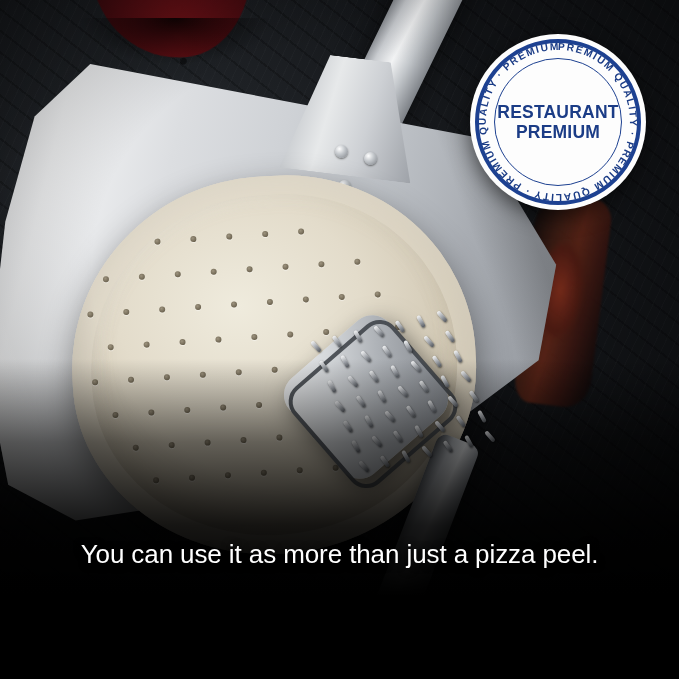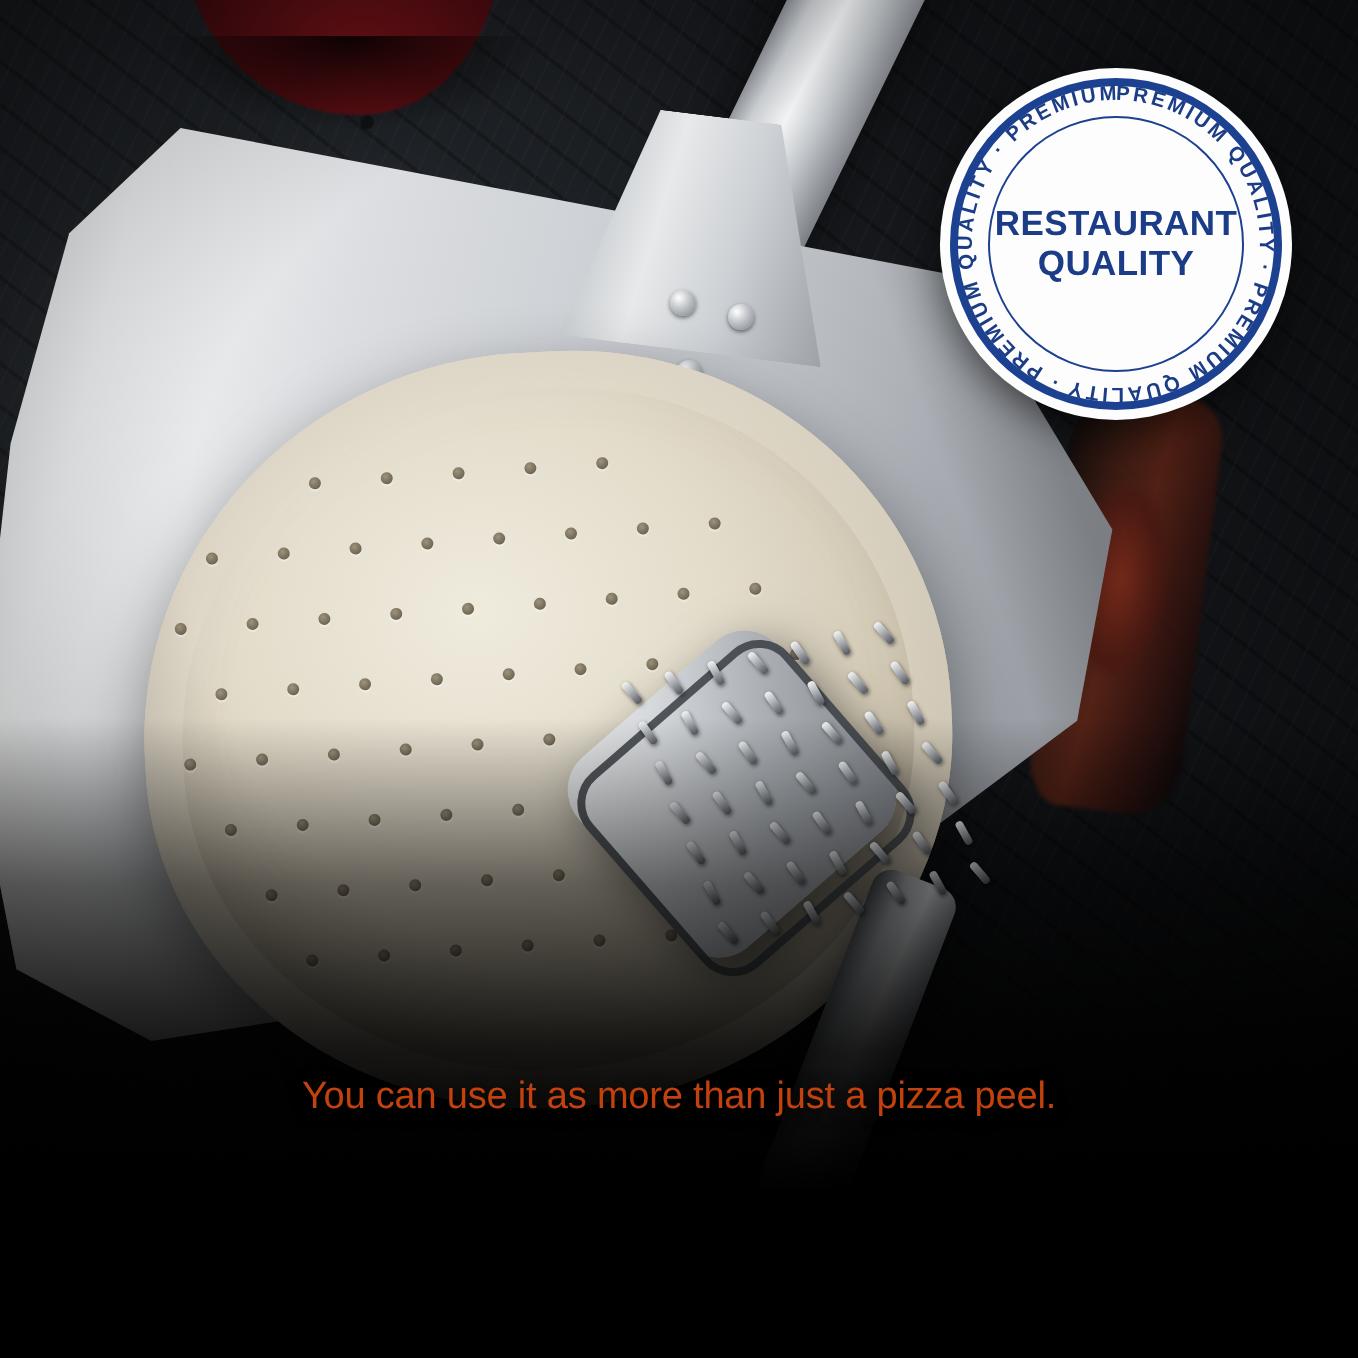--- a/index.html
+++ b/index.html
@@ -234,22 +234,22 @@
     color:#fff;
     font-size:49px;
     font-weight:700;
     letter-spacing:-.4px;
     line-height:1;
     text-shadow:0 2px 14px rgba(0,0,0,.85);
   }
   .subcopy{
     position:absolute;left:0;right:0;top:536px;
     text-align:center;
-    color:#c2410c;
-    font-size:19px;
+    color:#ffffff;
+    font-size:26px;
     line-height:1.40;
     letter-spacing:-.1px;
     text-shadow:0 1px 9px rgba(0,0,0,.9);
   }
   .subcopy div{white-space:nowrap;}
 </style>
 </head>
 <body>
 
 <div class="shot">
@@ -402,21 +402,21 @@
     <svg class="badge-arc" viewBox="0 0 176 176">
       <defs>
         <path id="arcPath" d="M 88,88 m 0,-72 a 72,72 0 1,1 -0.1,0" fill="none"></path>
       </defs>
       <text>
         <textPath id="ringTextPath" href="#arcPath" startOffset="0">PREMIUM QUALITY · PREMIUM QUALITY · PREMIUM QUALITY · PREMIUM QUALITY · </textPath>
       </text>
     </svg>
     <div class="badge-core">
       <div>RESTAURANT</div>
-      <div>QUALITY</div>
+      <div>PREMIUM</div>
     </div>
   </div>
 
   <div class="subcopy">
     <div>You can use it as more than just a pizza peel.</div>
   </div>
 
 </div>
 
 </body></html>

